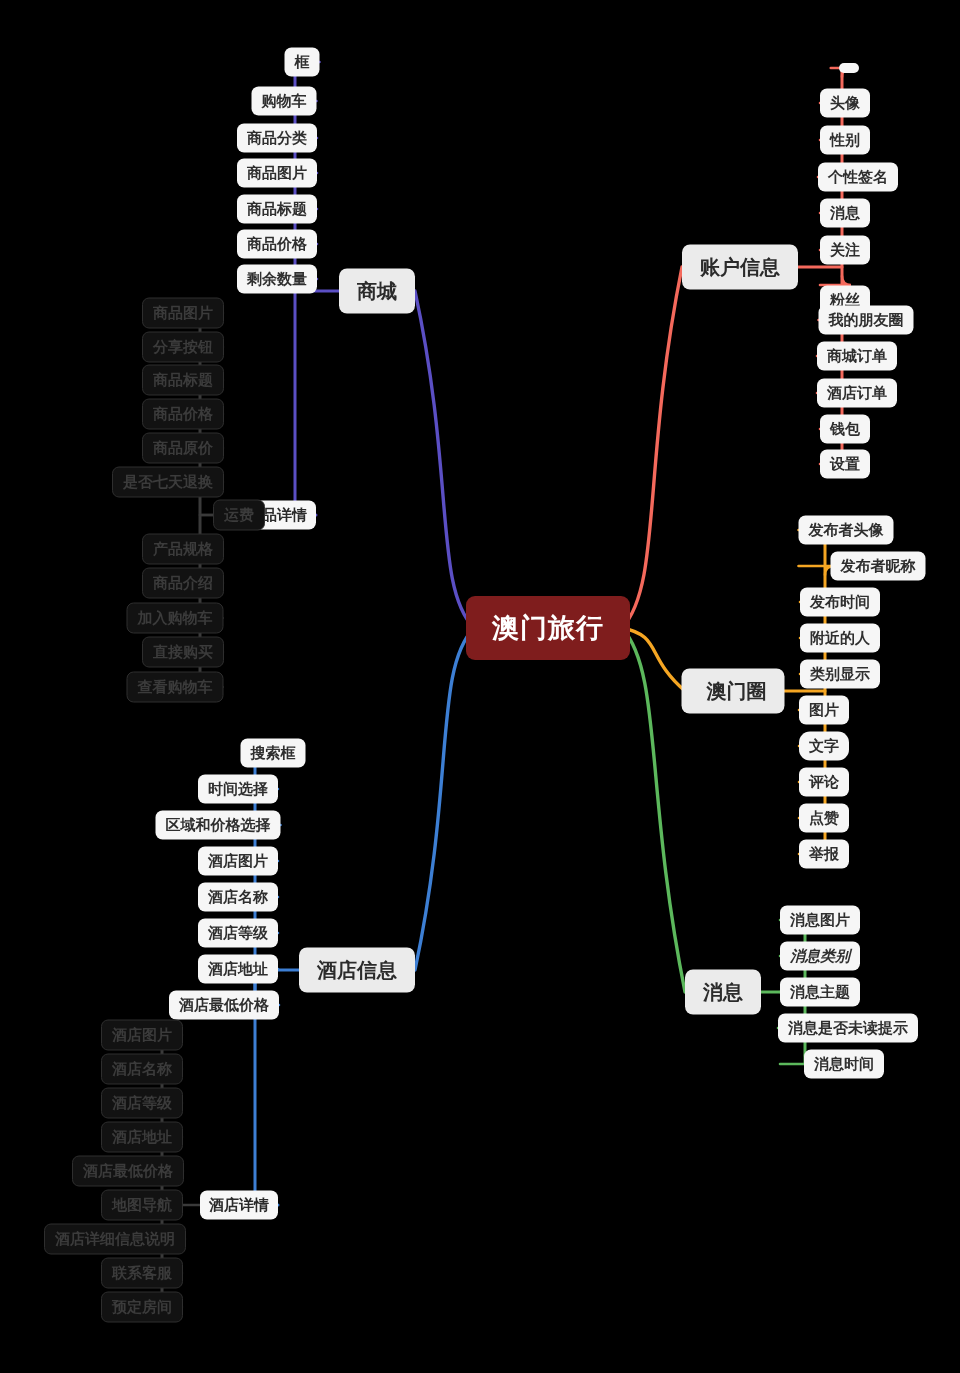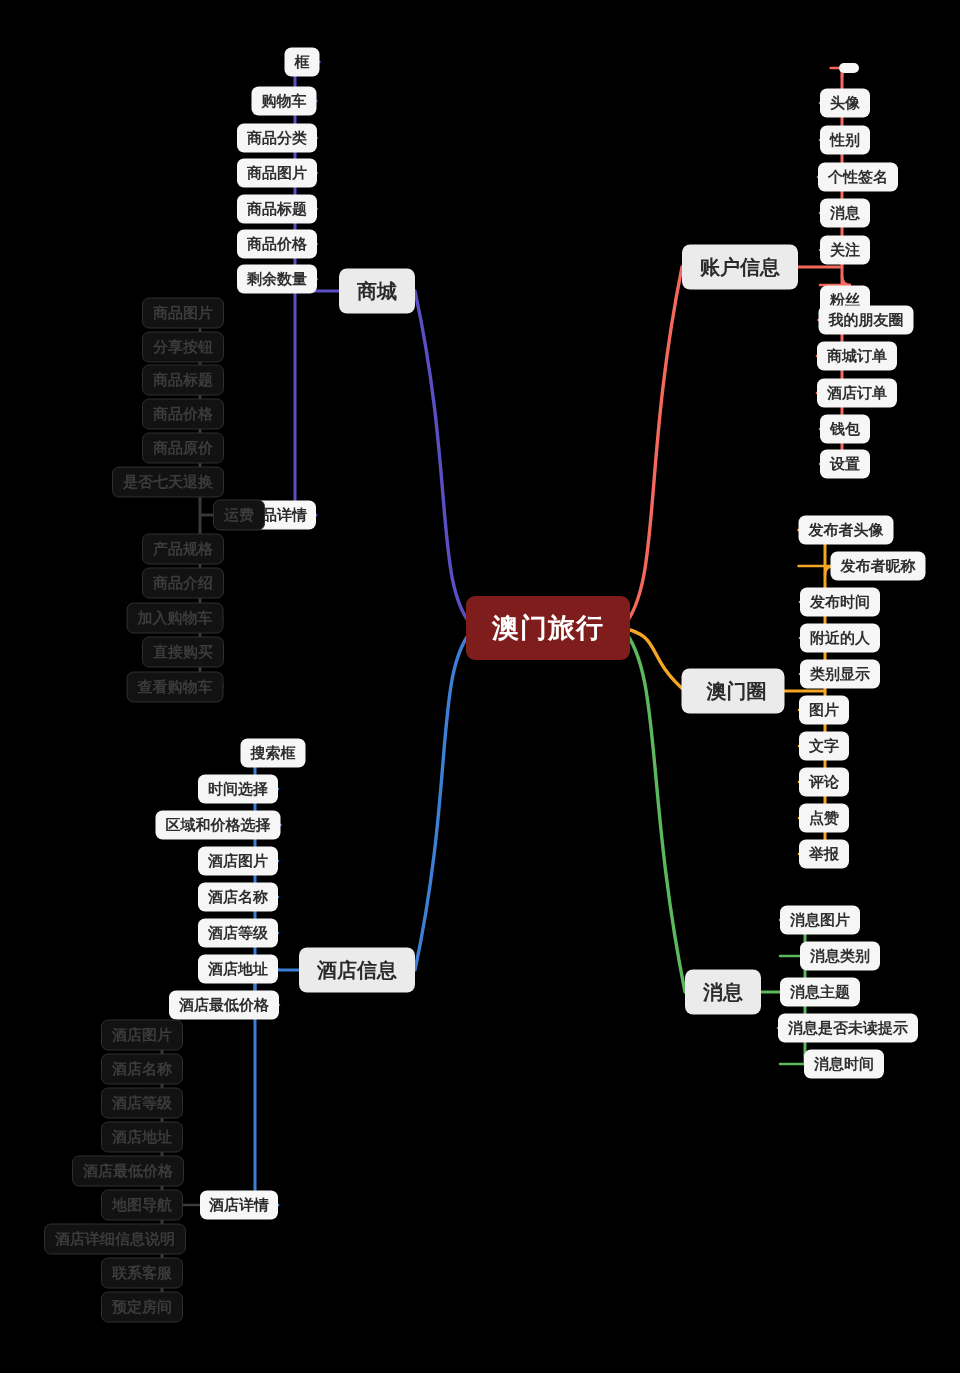--- a/index.html
+++ b/index.html
@@ -224,27 +224,27 @@
       <div class="node leaf" style="left: 857px; top: 393px;">酒店订单</div>
       <div class="node leaf" style="left: 845px; top: 429px;">钱包</div>
       <div class="node leaf" style="left: 845px; top: 464px;">设置</div>
       <div class="node topic" style="left: 733px; top: 691px; padding-left: 25px;">澳门圈</div>
       <div class="node leaf" style="left: 846px; top: 530px;">发布者头像</div>
       <div class="node leaf" style="left: 846px; top: 566px; margin-left: 32px;">发布者昵称</div>
       <div class="node leaf" style="left: 840px; top: 602px;">发布时间</div>
       <div class="node leaf" style="left: 840px; top: 638px;">附近的人</div>
       <div class="node leaf" style="left: 840px; top: 674px;">类别显示</div>
       <div class="node leaf" style="left: 824px; top: 710px;">图片</div>
-      <div class="node leaf" style="left: 824px; top: 746px;">文字</div>
+      <div class="node leaf" style="left: 824px; top: 746px; border-radius: 11px;">文字</div>
       <div class="node leaf" style="left: 824px; top: 782px;">评论</div>
       <div class="node leaf" style="left: 824px; top: 818px;">点赞</div>
       <div class="node leaf" style="left: 824px; top: 854px;">举报</div>
       <div class="node topic" style="left: 723px; top: 992px;">消息</div>
       <div class="node leaf" style="left: 820px; top: 920px;">消息图片</div>
-      <div class="node leaf" style="left: 840px; top: 956px;">消息类别</div>
+      <div class="node leaf" style="left: 820px; top: 956px; font-style: italic;">消息类别</div>
       <div class="node leaf" style="left: 820px; top: 992px;">消息主题</div>
       <div class="node leaf" style="left: 848px; top: 1028px;">消息是否未读提示</div>
       <div class="node leaf" style="left: 844px; top: 1064px;">消息时间</div>
       <div class="node topic" style="left: 357px; top: 970px;">酒店信息</div>
       <div class="node leaf" style="left: 245px; top: 753px; margin-left: 28px;">搜索框</div>
       <div class="node leaf" style="left: 238px; top: 789px;">时间选择</div>
       <div class="node leaf" style="left: 218px; top: 825px;">区域和价格选择</div>
       <div class="node leaf" style="left: 238px; top: 861px;">酒店图片</div>
       <div class="node leaf" style="left: 238px; top: 897px;">酒店名称</div>
       <div class="node leaf" style="left: 238px; top: 933px;">酒店等级</div>

